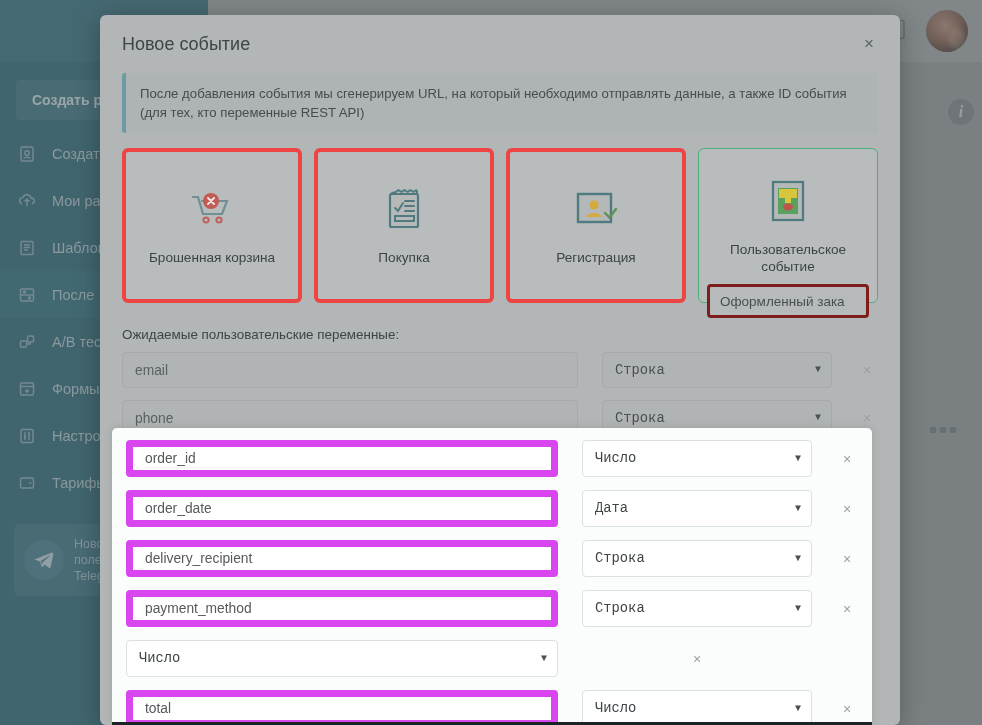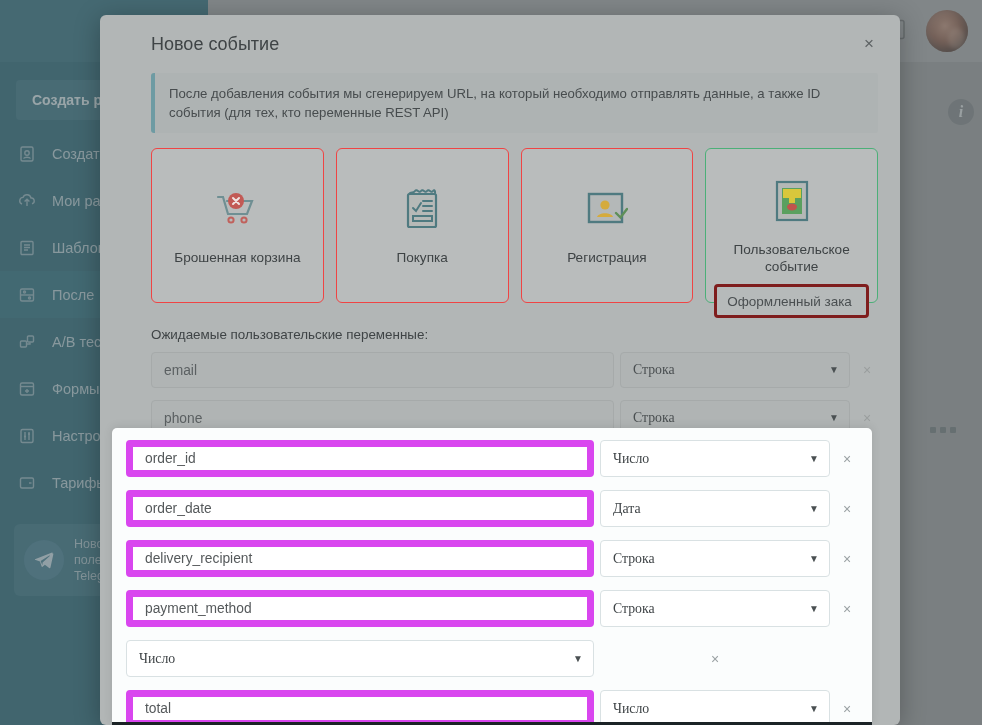--- a/index.html
+++ b/index.html
@@ -136,21 +136,20 @@
 
   
   .modal {
     position: absolute;
     left: 100px; top: 15px;
     width: 800px; height: 710px;
     background: #b2b6b6;
     border-radius: 6px;
     overflow: hidden;
     box-shadow: 0 4px 26px rgba(0,0,0,.28);
-    padding-left: 29px;
   }
   .modal-head {
     height: 58px;
     display: flex; align-items: center;
     padding: 0 24px 0 22px;
     position: relative;
   }
   .modal-title { font-size: 18px; color: #3f4446; }
   .modal-close {
     position: absolute; right: 20px; top: 50%;
@@ -177,21 +176,21 @@
 
   .cards {
     display: grid;
     grid-template-columns: repeat(4, 1fr);
     gap: 12px;
     margin-bottom: 14px;
   }
   .card {
     height: 155px;
     background: #b9bcbc;
-    border: 1px solid #ef4444;
+    border: 4px solid #ef4444;
     border-radius: 6px;
     display: flex; flex-direction: column;
     align-items: center; justify-content: center;
     padding: 10px 8px;
     position: relative;
     cursor: pointer;
   }
   .card.selected {
     border: 1px solid #4caf78;
     background: #b9bcbc;
@@ -215,21 +214,21 @@
   }
 
   .vars-label {
     font-size: 13.4px; color: #3f4446;
     margin: 24px 0 10px 0;
   }
 
   .var-row {
     display: grid;
     grid-template-columns: 1fr 230px 22px;
-    gap: 6px;
+    gap: 24px;
     align-items: center;
     margin-bottom: 12px;
   }
   .var-input {
     height: 36px;
     background: #b0b4b4;
     border: 1px solid #a6aaaa;
     border-radius: 4px;
     padding: 0 12px;
     font-size: 13.8px; color: #5b6062;
@@ -237,21 +236,21 @@
     outline: none;
     width: 100%;
   }
   .var-select {
     height: 36px;
     background: #b0b4b4;
     border: 1px solid #a6aaaa;
     border-radius: 4px;
     padding: 0 10px 0 12px;
     font-size: 13.8px; color: #4a4f51;
-    font-family: Liberation Serif, serif;
+    font-family: Liberation Mono, monospace;
     position: relative;
     display: flex; align-items: center; justify-content: space-between;
     cursor: pointer;
   }
   .var-x {
     color: #9a9e9e; font-size: 14px; text-align: center; cursor: pointer;
   }
 
   
   .panel {

